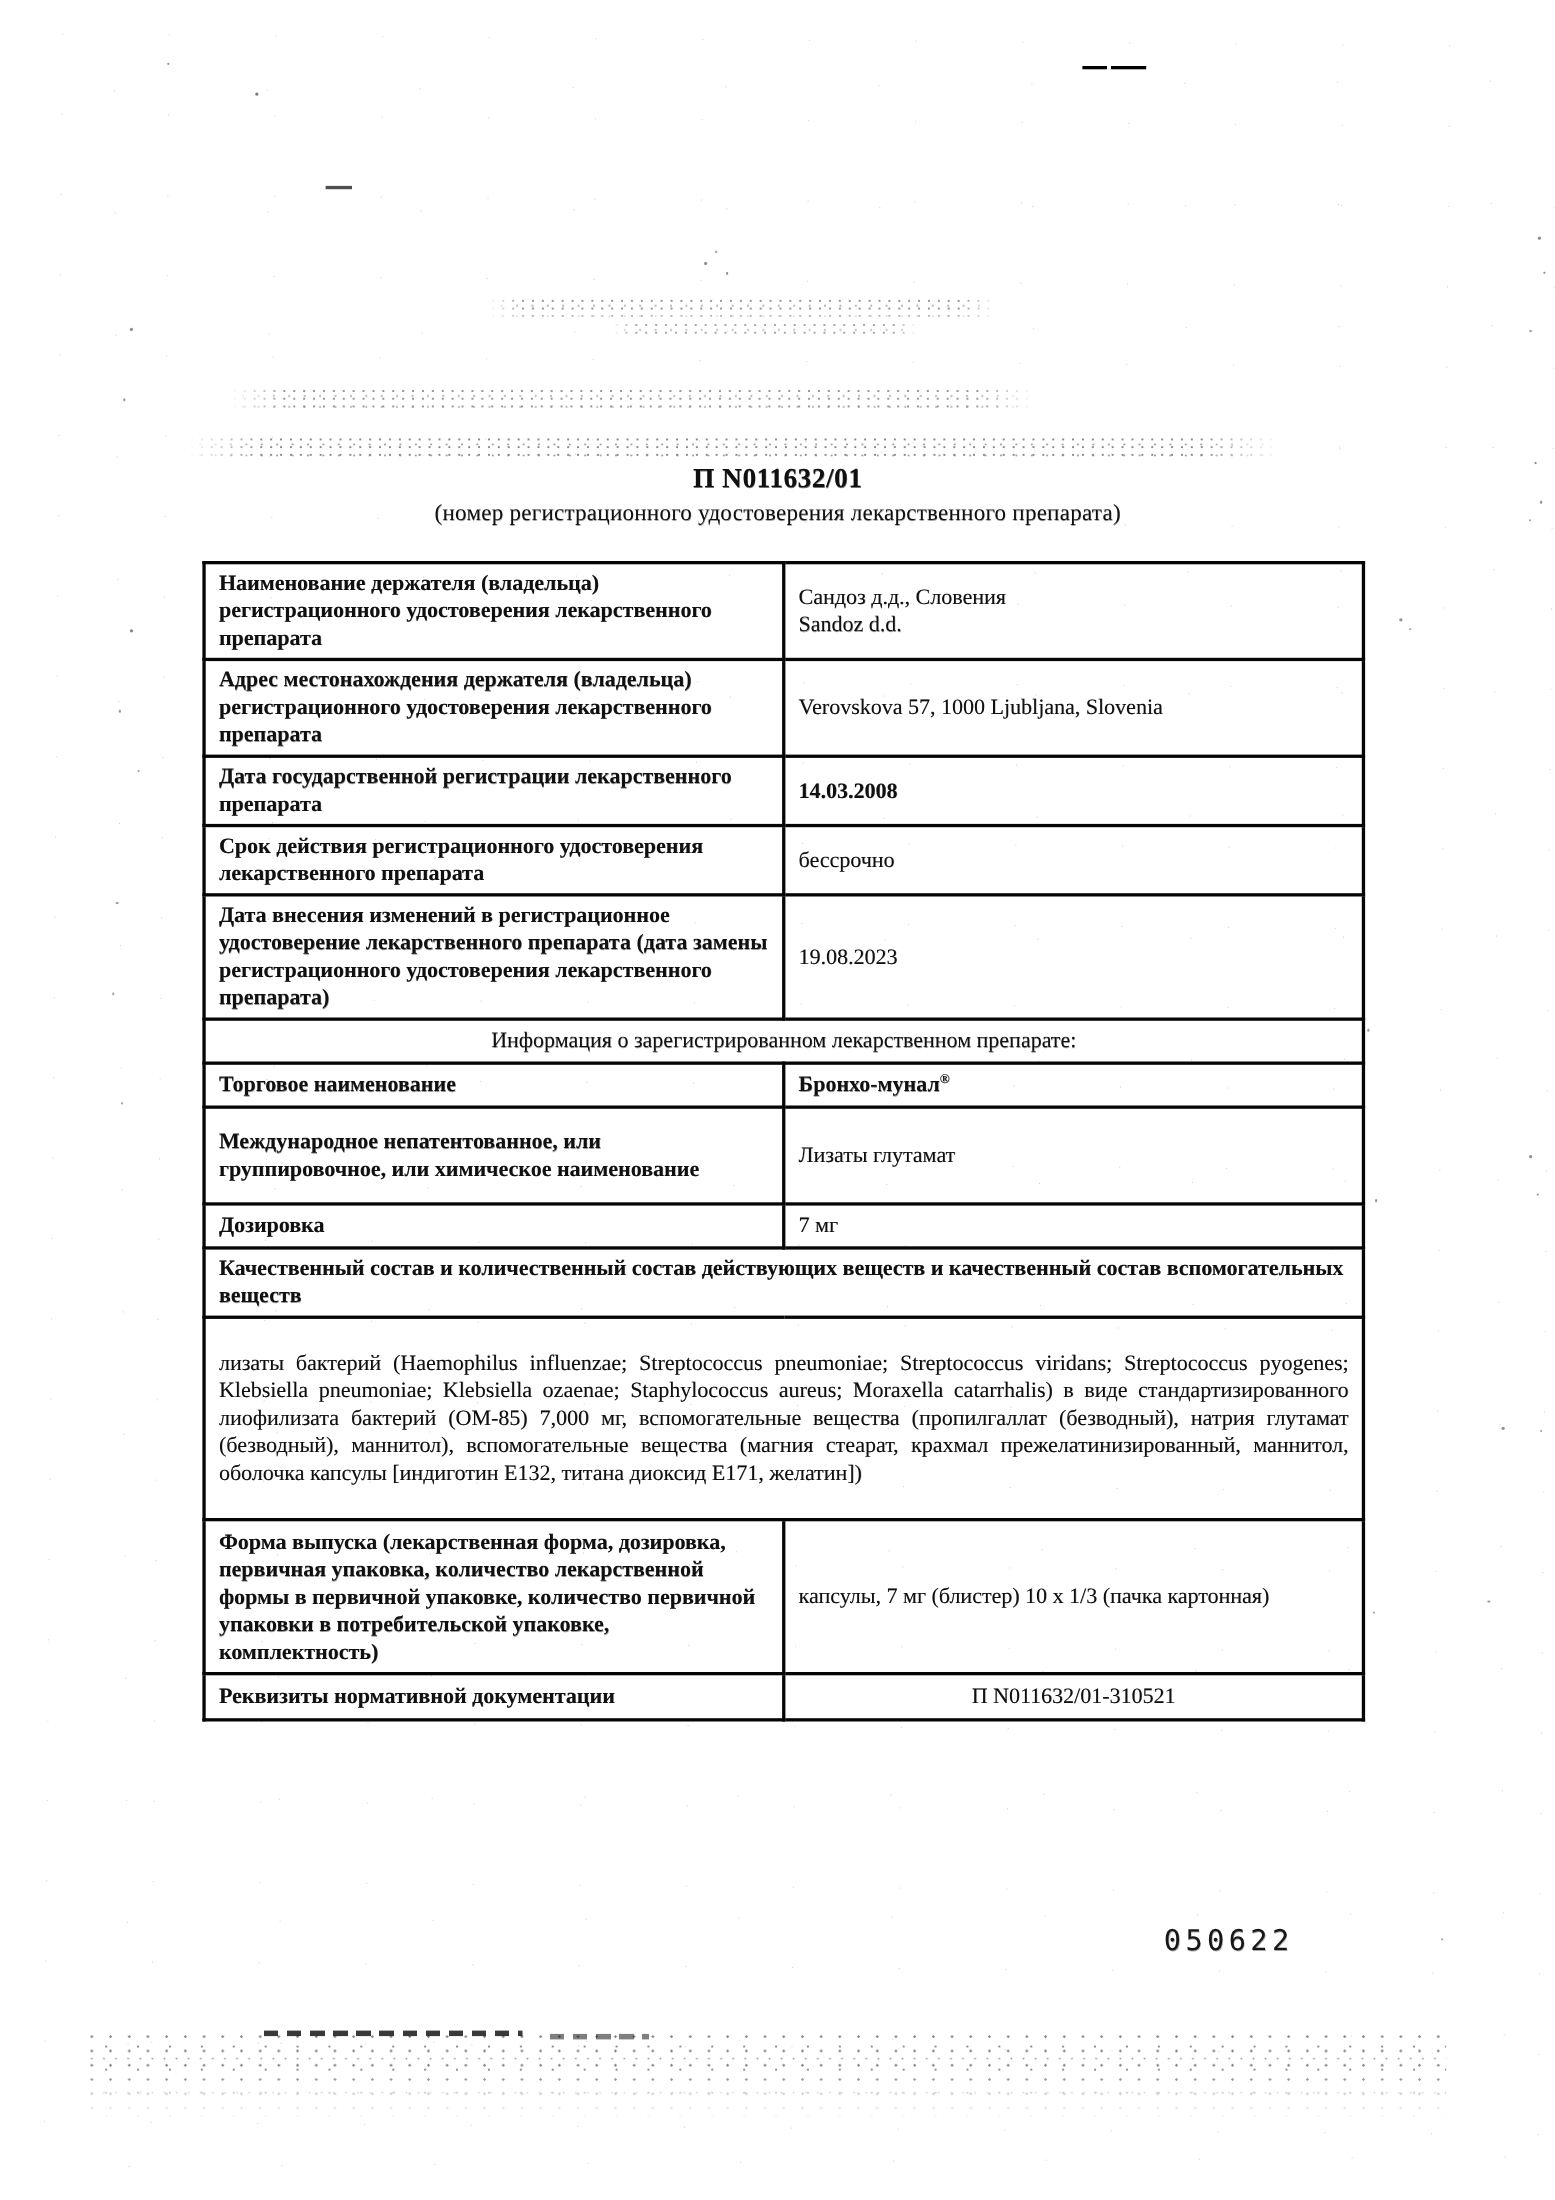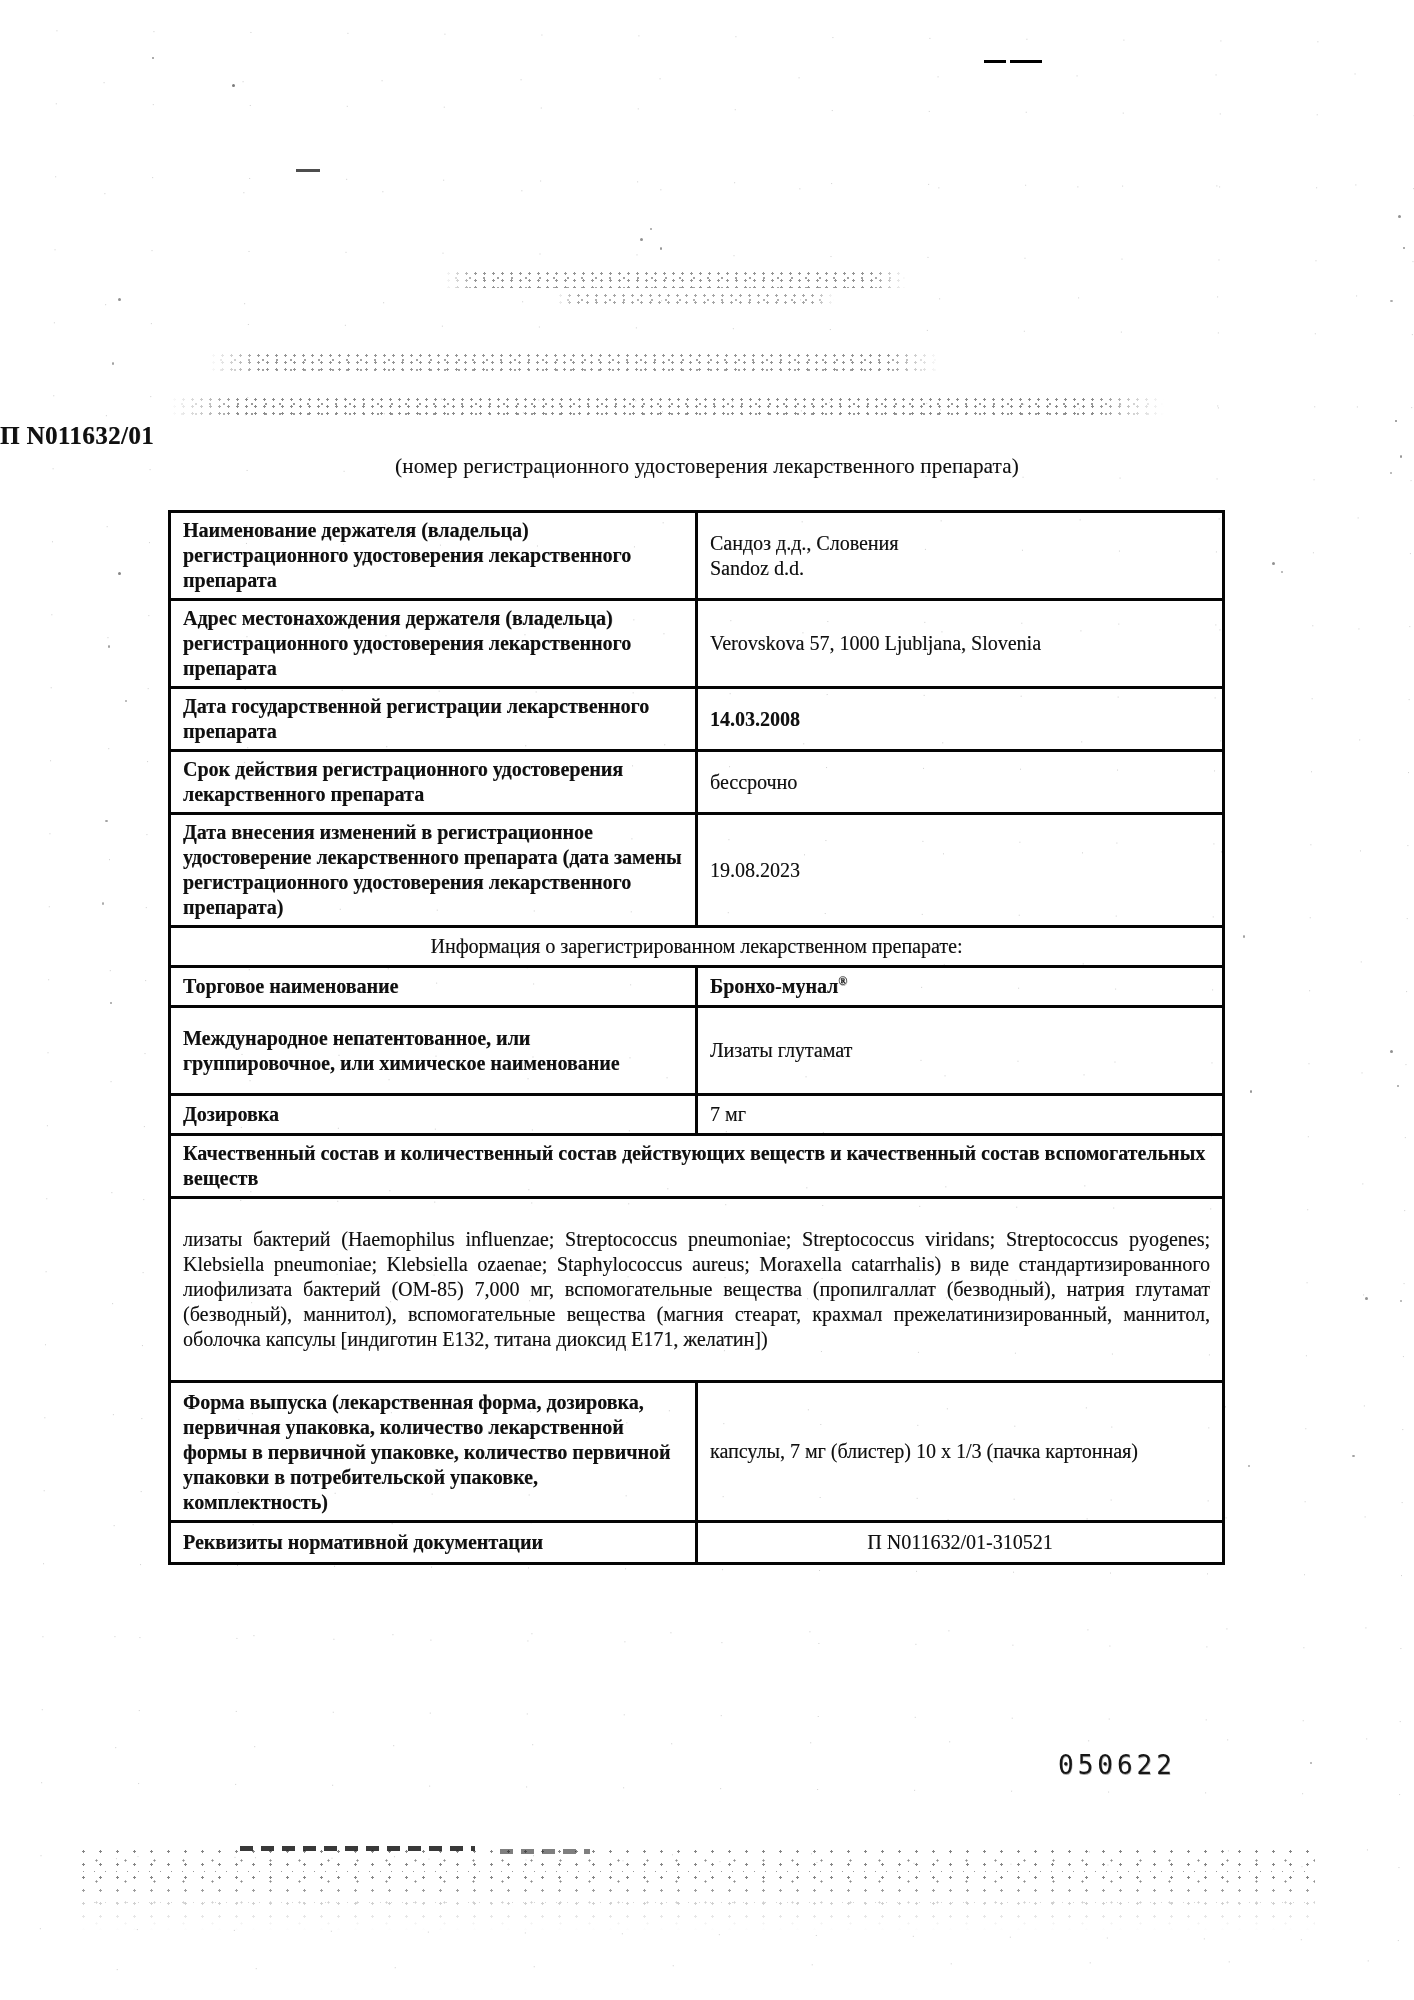--- a/index.html
+++ b/index.html
@@ -43,31 +43,31 @@
   .dash-row{position:absolute; pointer-events:none; height:5px;
     background-image:repeating-linear-gradient(90deg,#161616 0 13px, transparent 13px 21px);}
   .dash-a{left:240px; top:1846px; width:235px; opacity:.85;}
   .dash-b{left:500px; top:1849px; width:90px; opacity:.55;}
   .topline{position:absolute; left:984px; top:60px; width:58px; height:3px;
     background:linear-gradient(90deg,#000 0 22px, transparent 22px 26px, #000 26px);}
   .middash{position:absolute; left:296px; top:169px; width:24px; height:3px; background:#222; opacity:.8;}
   .speck{position:absolute; background:#232323; border-radius:50%; pointer-events:none;}
   
   .title{
-    position:absolute; left:0; top:422px; width:1414px; 
+    position:absolute; left:0; top:422px; width:1414px; text-align:center;
     font-size:25px; font-weight:bold; letter-spacing:.4px;
     text-shadow:.4px .4px 0 rgba(0,0,0,.55);
   }
   .subtitle{
     position:absolute; left:0; top:454px; width:1414px; text-align:center;
     font-size:21px; letter-spacing:.2px; text-shadow:.3px .3px 0 rgba(0,0,0,.35);
   }
   
   table.doc{
-    position:absolute; left:168px; top:510px; width:1054px;
+    position:absolute; left:184px; top:510px; width:1054px;
     border-collapse:collapse; table-layout:fixed;
     font-size:20px; line-height:25px;
   }
   table.doc td{
     border:3px solid #050505; padding:5px 12px; vertical-align:middle;
     text-shadow:.35px .35px 0 rgba(0,0,0,.4);
   }
   td.lbl{font-weight:bold; text-align:left; padding-left:13px;}
   td.val{}
   td.val .line{display:block;}

